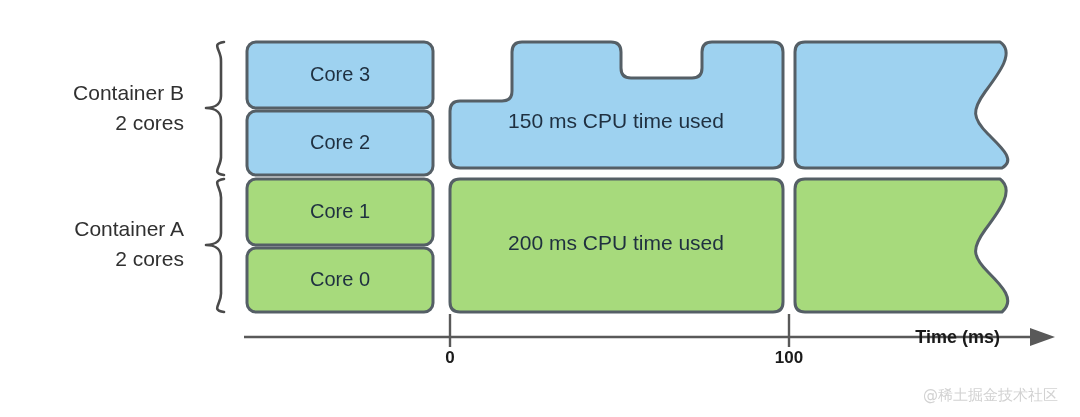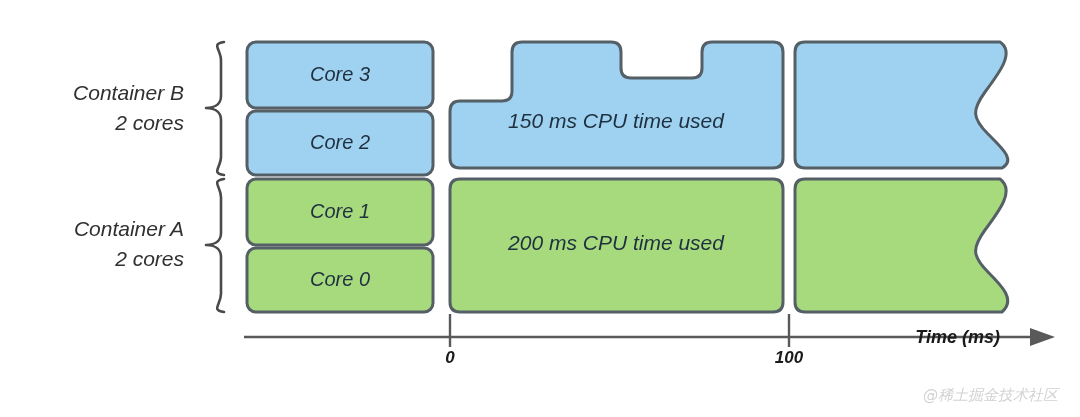--- a/index.html
+++ b/index.html
@@ -9,21 +9,20 @@
   }
   body {
     font-family: "Liberation Sans", sans-serif;
   }
   #canvas {
     position: relative;
     width: 1080px;
     height: 417px;
     background: #ffffff;
     overflow: hidden;
-    font-style: italic;
   }
   #diagram-svg {
     position: absolute;
     left: 0;
     top: 0;
     width: 1080px;
     height: 417px;
     display: block;
   }
   .grp-label {

